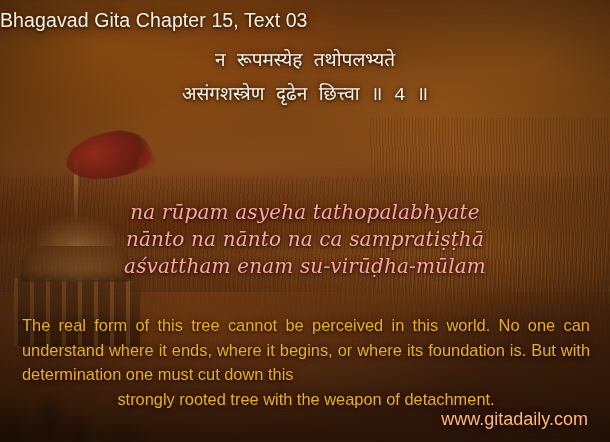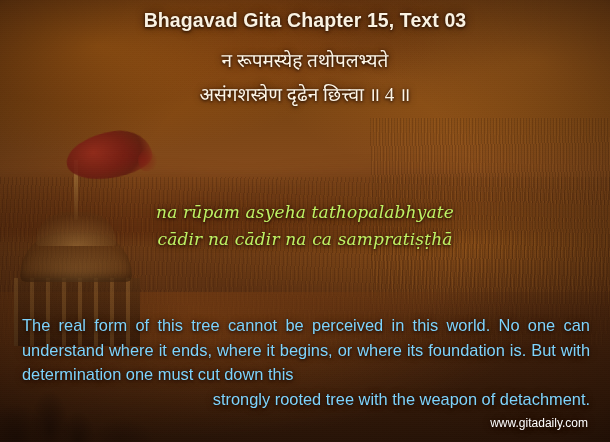--- a/index.html
+++ b/index.html
@@ -127,65 +127,64 @@
       repeating-linear-gradient(88deg, rgba(58,28,8,.26) 0 1px, rgba(0,0,0,0) 1px 3px),
       repeating-linear-gradient(92deg, rgba(186,124,48,.14) 0 1px, rgba(0,0,0,0) 1px 4px);
     opacity:.9;
   }
 
   
   .content { position:absolute; inset:0; }
 
   .title {
     position:absolute; top:9px; left:0; width:100%;
-    text-align:center;
-    font-size:19.5px; font-weight:bold;
+    font-size:19.5px; font-weight:normal;
     color:#faf2e2;
     letter-spacing:.1px;
     text-shadow:0 1px 3px rgba(30,12,3,.95), 0 0 8px rgba(40,16,4,.75);
   }
 
   .sanskrit-block {
     position:absolute; top:44px; left:0; width:100%;
     text-align:center;
     color:#fdf6e8;
-    font-family:Liberation Serif, serif;
+    font-family:Liberation Mono, monospace;
     font-size:19px;
     line-height:34px;
     text-shadow:0 1px 3px rgba(28,11,3,.95), 0 0 7px rgba(40,16,4,.7);
   }
   .sanskrit-block .sk-line { display:block; white-space:nowrap; }
 
   .translit-block {
     position:absolute; top:199px; left:0; width:100%;
     text-align:center;
-    color:#bef264;
+    color:#fca5a5;
     font-family:"DejaVu Serif", serif;
     font-style:italic;
-    font-size:17px;
+    font-size:20px;
     line-height:27px;
     letter-spacing:.15px;
     text-shadow:0 1px 3px rgba(28,11,3,.95), 0 0 7px rgba(40,16,4,.7);
   }
   .translit-block .tr-line { display:block; white-space:nowrap; }
 
   .translation {
     position:absolute; top:313px; left:22px; width:568px;
     text-align:justify;
-    color:#7dd3fc;
+    color:#eab308;
     font-size:16.4px;
     line-height:24.5px;
     text-shadow:0 1px 3px rgba(28,11,3,.95), 0 0 7px rgba(40,16,4,.7);
   }
-  .translation .tl-last { text-align:right; }
+  .translation .tl-last { text-align:center; }
 
   .site {
     position:absolute; right:22px; bottom:12px;
-    color:#ffffff;
-    font-size:12px;
+    color:#fdba74;
+    font-size:18px;
     text-shadow:0 1px 3px rgba(28,11,3,.95), 0 0 7px rgba(40,16,4,.7);
   }
 </style>
 </head>
 <body>
 
 <div class="poster">
 
   <div class="bg-base"></div>
   <div class="bg-sky"></div>
@@ -211,21 +210,22 @@
 
     <div class="title">Bhagavad Gita Chapter 15, Text 03</div>
 
     <div class="sanskrit-block">
       <span class="sk-line">न रूपमस्येह तथोपलभ्यते</span>
       <span class="sk-line">असंगशस्त्रेण दृढेन छित्त्वा ॥ 4 ॥</span>
     </div>
 
     <div class="translit-block">
       <span class="tr-line">na rūpam asyeha tathopalabhyate</span>
-      <span class="tr-line">cādir na cādir na ca sampratiṣṭhā</span>
+      <span class="tr-line">nānto na nānto na ca sampratiṣṭhā</span>
+      <span class="tr-line">aśvattham enam su-virūḍha-mūlam</span>
     </div>
 
     <div class="translation">
       <span>The real form of this tree cannot be perceived in this world. No one can understand where it ends, where it begins, or where its foundation is. But with determination one must cut down this</span>
       <div class="tl-last">strongly rooted tree with the weapon of detachment.</div>
     </div>
 
     <div class="site">www.gitadaily.com</div>
   </div>
 </div>

